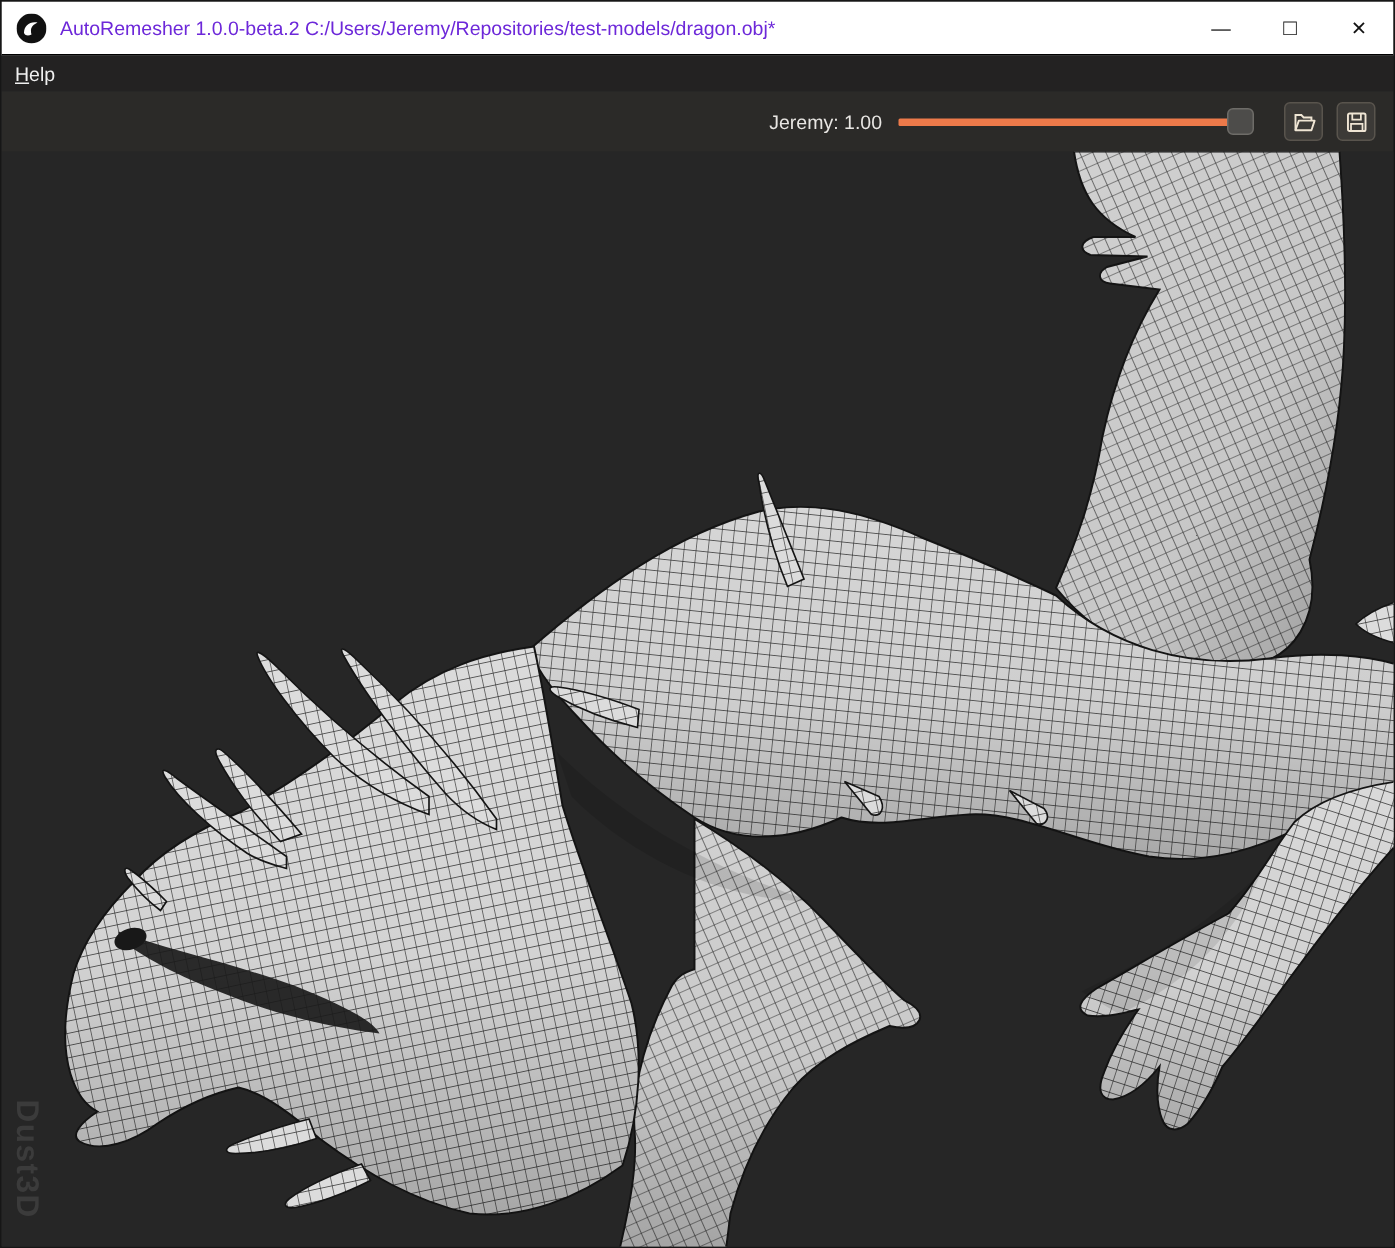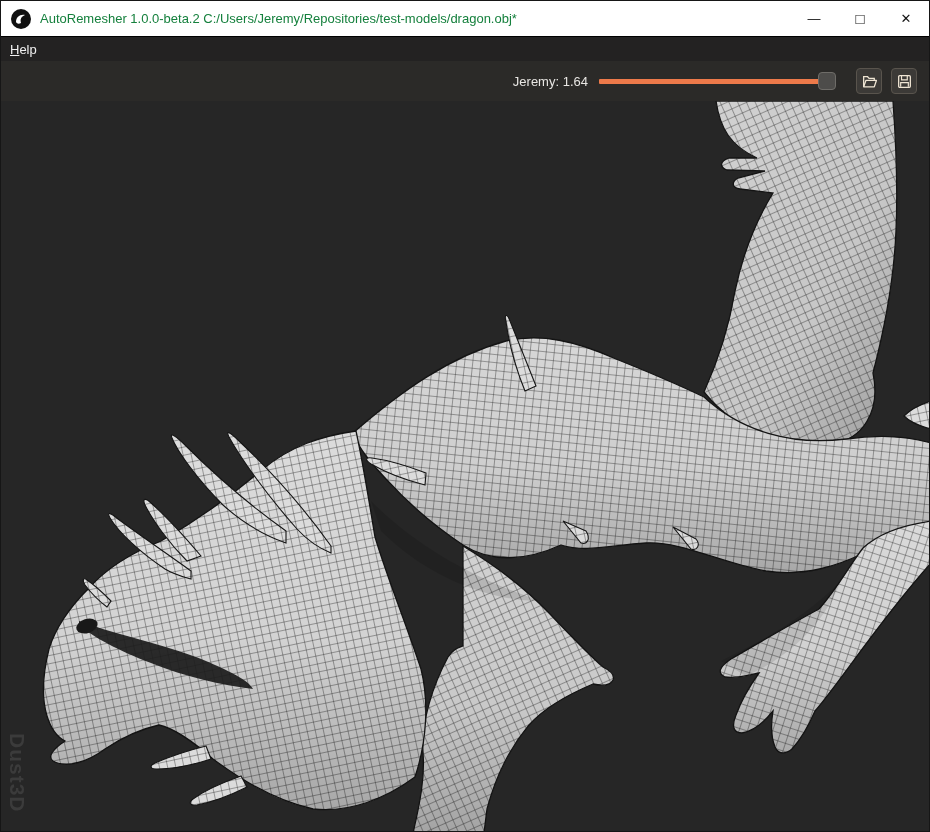--- a/index.html
+++ b/index.html
@@ -9,21 +9,21 @@
     font-family:"Liberation Sans",sans-serif;
     background:#262626;border:1px solid #161616;
   }
   
   .titlebar{
     position:absolute;left:0;top:0;width:100%;height:36px;
     background:#ffffff;display:flex;align-items:center;
     border-bottom:1px solid #000;
   }
   .app-icon{width:20px;height:20px;margin:0 9px 0 10px;flex:0 0 auto;}
-  .title-text{font-size:13px;color:#15803d;white-space:nowrap;flex:1 1 auto;overflow:hidden;}
+  .title-text{font-size:13px;color:#6d28d9;white-space:nowrap;flex:1 1 auto;overflow:hidden;}
   .win-btn{
     width:46px;height:35px;display:flex;align-items:center;justify-content:center;
     font-size:13px;color:#111;cursor:default;user-select:none;
   }
   .win-btn.max{font-size:15px;}
   
   .menubar{
     position:absolute;left:0;top:36px;width:100%;height:24px;
     background:#232222;display:flex;align-items:center;
   }
@@ -81,21 +81,21 @@
   </div>
 
   <div class="menubar">
     <div class="menu-item">
         <span class="mnemonic">H</span>
         <span>elp</span>
       </div>
   </div>
 
   <div class="toolbar">
-    <div class="density-label"><span>Jeremy:</span> <span>1.64</span></div>
+    <div class="density-label"><span>Jeremy:</span> <span>1.00</span></div>
     <div class="slider">
       <div class="fill"></div>
       <div class="handle"></div>
     </div>
     <div class="tb-btn">
       <svg width="17" height="17" viewBox="0 0 16 16">
         <path d="M2.5,13 L2.5,3.5 H6.2 L7.6,5 H12.5 V7" fill="none" stroke="#efe5d4" stroke-width="1.2"></path>
         <path d="M2.5,13 L4.6,7 H14.5 L12.5,13 Z" fill="none" stroke="#efe5d4" stroke-width="1.2" stroke-linejoin="round"></path>
       </svg>
     </div>

